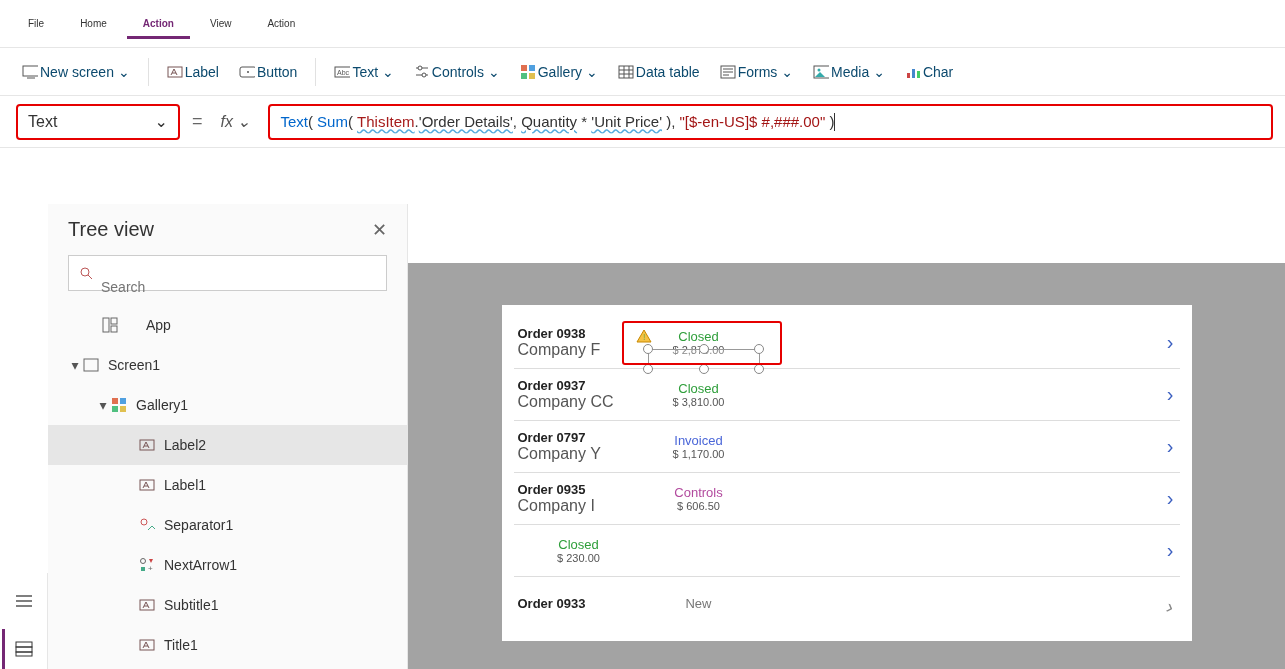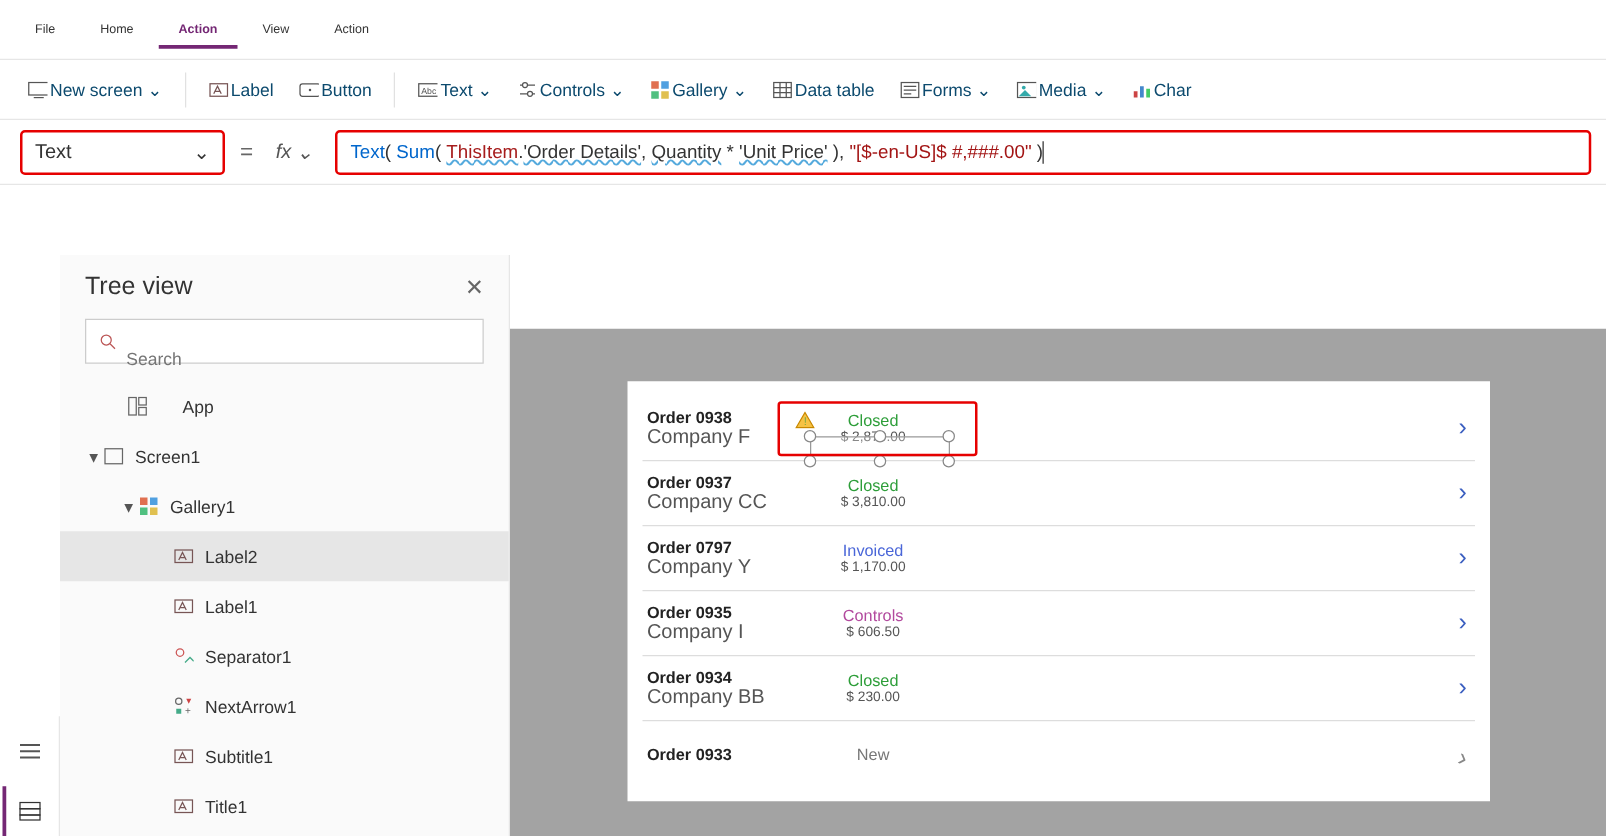--- a/index.html
+++ b/index.html
@@ -392,24 +392,20 @@
             <div class="order-sub">Company I</div>
           </div>
           <div class="gcol2">
             <div class="status st-shipped">Controls</div>
             <div class="amount">$ 606.50</div>
           </div>
           <div class="gcol3"></div>
           <div class="arrow">›</div>
         </div>
         <div class="gallery-row">
-          <div class="gcol1">
-            <div class="order-title">Order 0934</div>
-            <div class="order-sub">Company BB</div>
-          </div>
           <div class="gcol2">
             <div class="status st-closed">Closed</div>
             <div class="amount">$ 230.00</div>
           </div>
           <div class="gcol3"></div>
           <div class="arrow">›</div>
         </div>
         <div class="gallery-row">
           <div class="gcol1">
             <div class="order-title">Order 0933</div>

